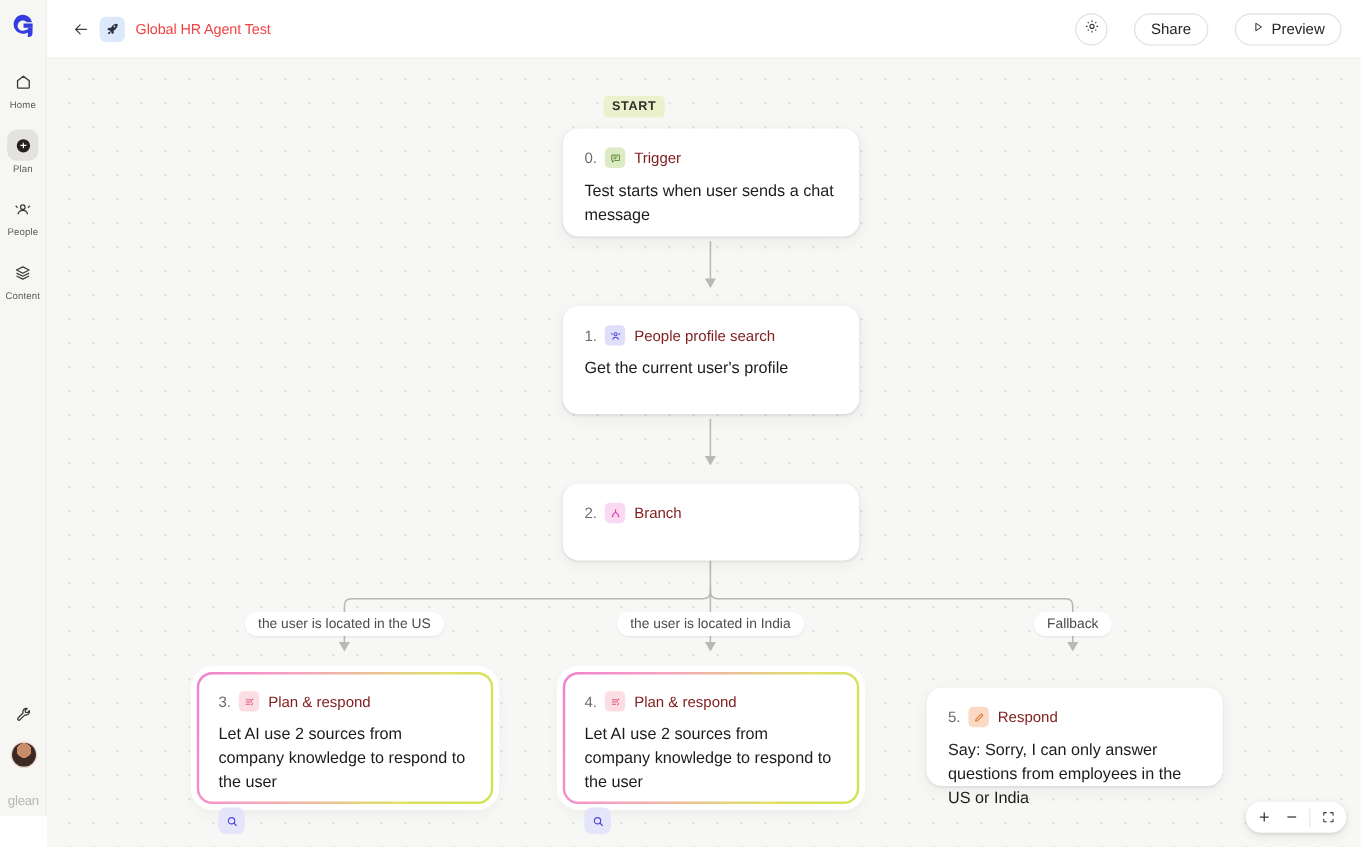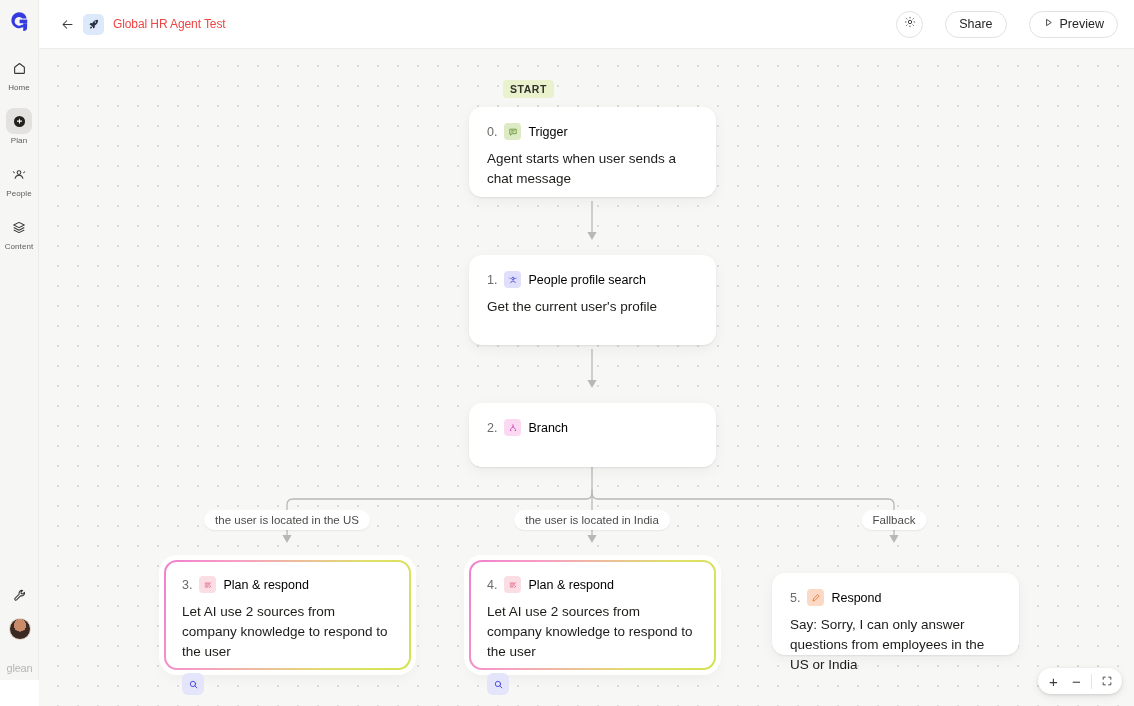--- a/index.html
+++ b/index.html
@@ -96,21 +96,21 @@
   .node-num { font-size: 12.5px; color: #6c6b67; }
   .badge {
     width: 17px; height: 17px; border-radius: 4px;
     display: flex; align-items: center; justify-content: center; flex: 0 0 17px;
   }
   .badge.green  { background: #dcebc3; }
   .badge.indigo { background: #dfdffb; }
   .badge.pink   { background: #fbd9f3; }
   .badge.rose   { background: #fbdde4; }
   .badge.orange { background: #fcd9c4; }
-  .node-kind { font-size: 12.5px; color: #000000; }
+  .node-kind { font-size: 12.5px; color: #7f1d1d; }
   .node-body { font-size: 13.5px; color: #1d1c1a; line-height: 20px; }
   .tool-chip {
     margin-top: 11px; width: 22px; height: 22px; border-radius: 6px;
     background: #e4e4fb; display: flex; align-items: center; justify-content: center; cursor: pointer;
   }
 
   
   .node.grad { padding: 0; background: linear-gradient(110deg,#f07fd0 0%, #f79ec4 26%, #dfe06a 72%, #d3e34f 100%); }
   .node.grad > .node-inner {
     background: #fff; border-radius: 11px; margin: 2px; padding: 14px 16px; height: calc(100% - 4px);
@@ -275,21 +275,21 @@
           <div class="node-head">
             <span class="node-num">0.</span>
             <span class="badge green">
               <svg width="10" height="10" viewBox="0 0 20 20" fill="none" stroke="#5d8a2c" stroke-width="1.6" stroke-linejoin="round">
                   <path d="M3.6 4.4h12.8v9H8.6L4.8 16.3v-2.9H3.6z"></path>
                   <path d="M6.4 7.6h7M6.4 10.4h4.6"></path>
                 </svg>
             </span>
             <span class="node-kind">Trigger</span>
           </div>
-          <div class="node-body">Agent starts when user sends a chat message</div>
+          <div class="node-body">Test starts when user sends a chat message</div>
         </div>
 
         <div class="node" style="left:430px; top:206px; width:247px; height:90px;">
           <div class="node-head">
             <span class="node-num">1.</span>
             <span class="badge indigo">
               <svg width="10" height="10" viewBox="0 0 20 20" fill="none" stroke="#4a46d8" stroke-width="1.7" stroke-linecap="round">
                   <circle cx="10" cy="7" r="2.6"></circle>
                   <path d="M5.4 15.4a4.8 4.8 0 0 1 9.2 0"></path>
                   <path d="M4.4 7.2 3.1 5.9M15.6 7.2l1.3-1.3"></path>

